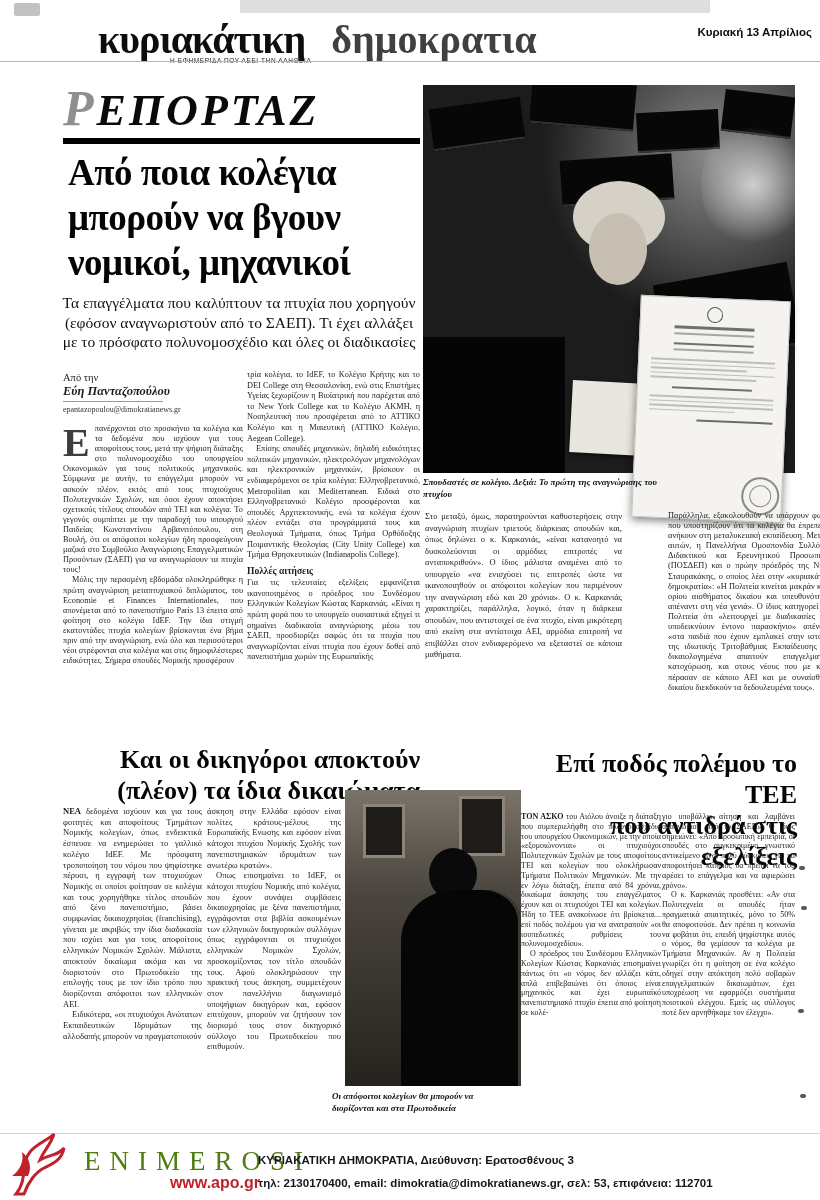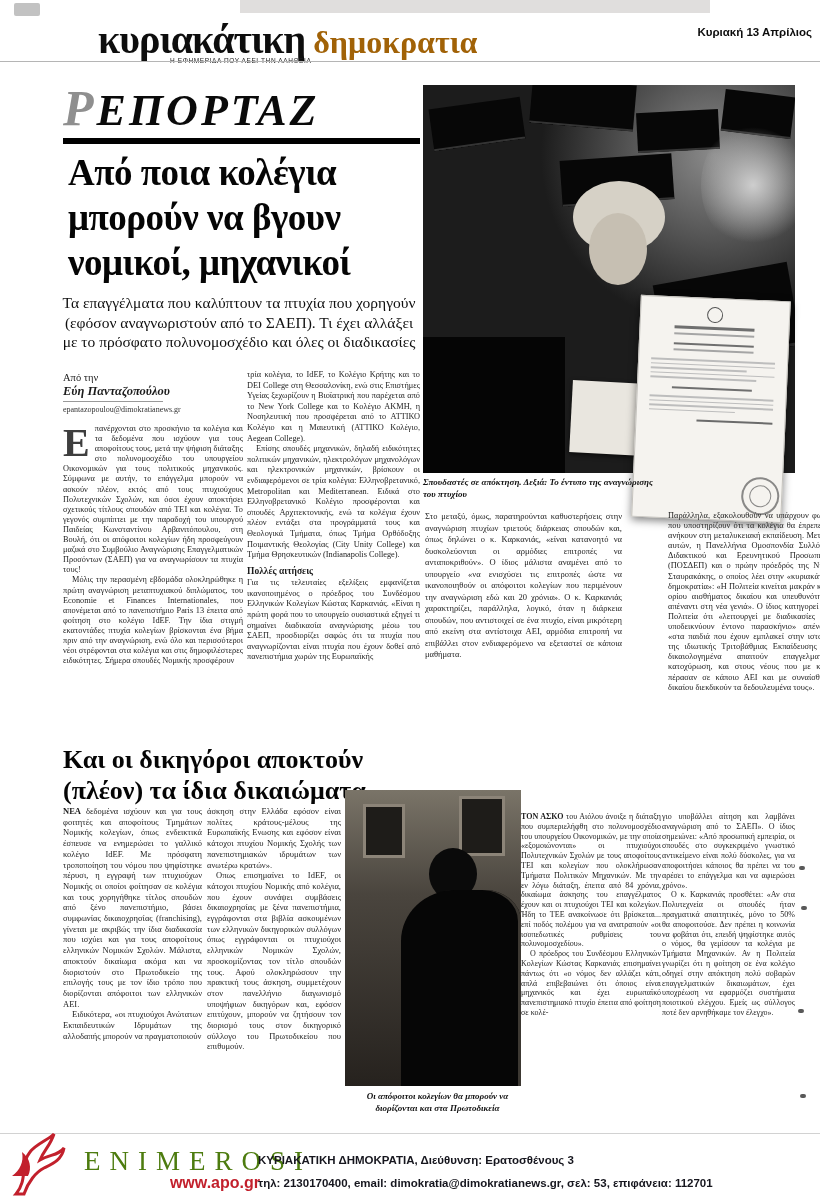--- a/index.html
+++ b/index.html
@@ -8,21 +8,21 @@
   .abs{position:absolute;}
 
   
   .scan-strip{left:240px;top:0;width:470px;height:13px;background:#e0dedd;}
   .scan-blob{left:14px;top:3px;width:26px;height:13px;background:#8f8f8f;opacity:.55;border-radius:2px;}
   .speck{width:6px;height:4px;background:#2f2f2f;border-radius:2px;opacity:.8;}
 
   
   .mast{left:98px;top:16px;width:560px;white-space:nowrap;}
   .mast .main{font-weight:bold;font-size:40px;letter-spacing:-1px;color:#0d0d0d;}
-  .mast .accent{font-size:32px;color:#a16207;font-weight:600;margin-left:8px;}
+  .mast .accent{font-size:40px;color:#404040;font-weight:600;margin-left:26px;}
   .tagline{left:170px;top:57px;font-size:6.5px;letter-spacing:.6px;color:#222;
            font-family:"Liberation Sans", sans-serif;}
   .date{left:640px;top:26px;width:172px;text-align:right;font-size:11.5px;font-weight:bold;
         font-family:"Liberation Sans", sans-serif;color:#0d0d0d;}
   .mastrule{left:0;top:61px;width:820px;height:1px;background:#b5b5b5;}
 
   
   .kicker{left:63px;top:82px;font-weight:bold;font-size:44px;letter-spacing:3px;color:#0a0a0a;line-height:52px;font-style:italic;}
   .kicker .init{color:#8f8f8f;font-size:50px;}
   .kickrule{left:63px;top:138px;width:357px;height:6px;background:#000;}
@@ -65,37 +65,37 @@
   .doc-line.h{background:#6f6f6f;height:2.5px;}
   .doc-line.t{background:#bdbdbd;height:1.5px;margin:3px 12px;}
   .doc-stamp{position:absolute;right:2px;bottom:6px;width:34px;height:34px;border:2px solid #5c5c5c;
              border-radius:50%;opacity:.7;transform:rotate(-14deg);}
   .doc-stamp::after{content:"";position:absolute;left:6px;top:6px;right:6px;bottom:6px;
              border:1px solid #5c5c5c;border-radius:50%;}
   .caption{font-size:9px;font-weight:bold;font-style:italic;line-height:11.5px;color:#111;}
   .cap-main{left:423px;top:477px;width:238px;}
 
   
-  .boxhead{text-align:left;font-weight:bold;font-size:26px;line-height:31px;color:#050505;}
+  .boxhead{text-align:right;font-weight:bold;font-size:26px;line-height:31px;color:#050505;}
   .law-head{left:63px;top:744px;width:357px;}
   .tee-head{left:520px;top:748px;width:277px;}
   .colA{left:63px;top:806px;width:139px;height:342px;font-size:8.5px;line-height:10.7px;}
   .colB{left:207px;top:806px;width:134px;height:342px;font-size:8.5px;line-height:10.7px;}
   .colC{left:521px;top:812px;width:140px;height:278px;font-size:8px;line-height:9.8px;}
   .colD{left:662px;top:812px;width:133px;height:294px;font-size:8px;line-height:9.8px;}
   .lead{font-weight:bold;}
 
   
   .photo-mid{left:345px;top:790px;width:176px;height:296px;overflow:hidden;
       background:linear-gradient(180deg,#7a7468 0%,#4a453e 35%,#26221e 100%);}
   .frame{position:absolute;border:3px solid #8c8478;background:#1e1c19;}
   .sil-head{position:absolute;background:#0a0a0a;border-radius:50%;}
   .sil-body{position:absolute;background:#060606;border-radius:45% 30% 0 0/26% 16% 0 0;
             box-shadow:-3px 0 0 #3c3832 inset;}
-  .cap-mid{left:345px;top:1091px;width:185px;text-align:center;}
+  .cap-mid{left:332px;top:1091px;width:185px;}
 
   
   .footrule{left:0;top:1133px;width:820px;height:1px;background:#d2d2d2;}
   .logo-text{left:84px;top:1146px;font-size:27px;letter-spacing:9px;color:#4d7c0f;}
   .logo-url{left:120px;top:1174px;width:140px;text-align:right;font-size:16px;font-weight:bold;
             color:#c2202c;font-family:"Liberation Sans", sans-serif;}
   .foot1{left:258px;top:1154px;font-size:11.5px;font-weight:bold;color:#16161e;
          font-family:"Liberation Sans", sans-serif;}
   .foot2{left:258px;top:1177px;font-size:11.5px;font-weight:bold;color:#16161e;
          font-family:"Liberation Sans", sans-serif;}
@@ -181,21 +181,21 @@
     <div class="doc-line t" style="margin-right:30px;"></div>
     <div class="doc-line c h" style="margin-top:8px;"></div>
     <div class="doc-line t" style="margin-top:7px;"></div>
     <div class="doc-line t"></div>
     <div class="doc-line t"></div>
     <div class="doc-line t" style="margin-right:50px;"></div>
     <div class="doc-line t" style="margin-left:60px;margin-top:8px;background:#6b6b6b;"></div>
     <div class="doc-stamp"></div>
   </div>
 
-  <div class="abs caption cap-main">Σπουδαστές σε απόκτηση. Δεξιά: Το έντυπο της αναγνώρισης του πτυχίου</div>
+  <div class="abs caption cap-main">Σπουδαστές σε κολέγιο. Δεξιά: Το πρώτη της αναγνώρισης του πτυχίου</div>
   <div class="abs bodycol col3">
     <p>Στο μεταξύ, όμως, παρατηρούνται καθυστερήσεις στην αναγνώριση πτυχίων τριετούς διάρκειας σπουδών και, όπως δηλώνει ο κ. Καρκανιάς, «είναι κατανοητό να δυσκολεύονται οι αρμόδιες επιτροπές να ανταποκριθούν». Ο ίδιος μάλιστα αναμένει από το υπουργείο «να ενισχύσει τις επιτροπές ώστε να ικανοποιηθούν οι απόφοιτοι κολεγίων που περιμένουν την αναγνώριση εδώ και 20 χρόνια». Ο κ. Καρκανιάς χαρακτηρίζει, παράλληλα, λογικό, όταν η διάρκεια σπουδών, που αντιστοιχεί σε ένα πτυχίο, είναι μικρότερη από εκείνη στα αντίστοιχα ΑΕΙ, αρμόδια επιτροπή να επιβάλλει στον ενδιαφερόμενο να εξεταστεί σε κάποια μαθήματα.</p>
   </div>
   <div class="abs bodycol col4">
     <p>Παράλληλα, εξακολουθούν να υπάρχουν φωνές που υποστηρίζουν ότι τα κολέγια θα έπρεπε να ανήκουν στη μεταλυκειακή εκπαίδευση. Μεταξύ αυτών, η Πανελλήνια Ομοσπονδία Συλλόγων Διδακτικού και Ερευνητικού Προσωπικού (ΠΟΣΔΕΠ) και ο πρώην πρόεδρός της Νίκος Σταυρακάκης, ο οποίος λέει στην «κυριακάτικη δημοκρατία»: «Η Πολιτεία κινείται μακράν κάθε ορίου αισθήματος δικαίου και υπευθυνότητας απέναντι στη νέα γενιά». Ο ίδιος κατηγορεί την Πολιτεία ότι «λειτουργεί με διαδικασίες που υποδεικνύουν έντονο παρασκήνιο» απέναντι «στα παιδιά που έχουν εμπλακεί στην ιστορία της ιδιωτικής Τριτοβάθμιας Εκπαίδευσης και δικαιολογημένα απαιτούν επαγγελματική κατοχύρωση, και στους νέους που με κόπο πέρασαν σε κάποιο ΑΕΙ και με συναίσθημα δικαίου διεκδικούν τα δεδουλευμένα τους».</p>
   </div>
 
   <div class="abs boxhead law-head">
     <div>Και οι δικηγόροι αποκτούν</div>
     <div>(πλέον) τα ίδια δικαιώματα</div>
@@ -210,20 +210,24 @@
   </div>
 
   <div class="abs photo-mid">
     <div class="frame" style="left:18px;top:14px;width:36px;height:48px;"></div>
     <div class="frame" style="left:114px;top:6px;width:40px;height:54px;"></div>
     <div class="sil-head" style="left:84px;top:58px;width:48px;height:52px;"></div>
     <div class="sil-body" style="left:56px;top:100px;width:120px;height:196px;"></div>
   </div>
   <div class="abs caption cap-mid">Οι απόφοιτοι κολεγίων θα μπορούν να διορίζονται και στα Πρωτοδικεία</div>
 
+  <div class="abs boxhead tee-head">
+    <div>Επί ποδός πολέμου το ΤΕΕ</div>
+    <div>που αντιδρά στις εξελίξεις</div>
+  </div>
   <div class="abs bodycol colC">
     <p><span class="lead">ΤΟΝ ΑΣΚΟ</span> <span>του Αιόλου άνοιξε η διάταξη που συμπεριελήφθη στο πολυνομοσχέδιο του υπουργείου Οικονομικών, με την οποία «εξομοιώνονται» οι πτυχιούχοι Πολυτεχνικών Σχολών με τους αποφοίτους ΤΕΙ και κολεγίων που ολοκλήρωσαν Τμήματα Πολιτικών Μηχανικών. Με την εν λόγω διάταξη, έπειτα από 84 χρόνια, δικαίωμα άσκησης του επαγγέλματος έχουν και οι πτυχιούχοι ΤΕΙ και κολεγίων. Ήδη το ΤΕΕ ανακοίνωσε ότι βρίσκεται... επί ποδός πολέμου για να ανατραπούν «οι ισοπεδωτικές ρυθμίσεις του πολυνομοσχεδίου».</span></p>
     <p>Ο πρόεδρος του Συνδέσμου Ελληνικών Κολεγίων Κώστας Καρκανιάς επισημαίνει πάντως ότι «ο νόμος δεν αλλάζει κάτι, απλά επιβεβαιώνει ότι όποιος είναι μηχανικός και έχει ευρωπαϊκό πανεπιστημιακό πτυχίο έπειτα από φοίτηση σε κολέ-</p>
   </div>
   <div class="abs bodycol colD">
     <p>γιο υποβάλλει αίτηση και λαμβάνει αναγνώριση από το ΣΑΕΠ». Ο ίδιος σημειώνει: «Από προσωπική εμπειρία, οι σπουδές στο συγκεκριμένο γνωστικό αντικείμενο είναι πολύ δύσκολες, για να αποφοιτήσει κάποιος θα πρέπει να του αρέσει το επάγγελμα και να αφιερώσει χρόνο».</p>
     <p>Ο κ. Καρκανιάς προσθέτει: «Αν στα Πολυτεχνεία οι σπουδές ήταν πραγματικά απαιτητικές, μόνο το 50% θα αποφοιτούσε. Δεν πρέπει η κοινωνία να φοβάται ότι, επειδή ψηφίστηκε αυτός ο νόμος, θα γεμίσουν τα κολέγια με Τμήματα Μηχανικών. Αν η Πολιτεία γνωρίζει ότι η φοίτηση σε ένα κολέγιο οδηγεί στην απόκτηση πολύ σοβαρών επαγγελματικών δικαιωμάτων, έχει υποχρέωση να εφαρμόζει συστήματα ποιοτικού ελέγχου. Εμείς ως σύλλογος ποτέ δεν αρνηθήκαμε τον έλεγχο».</p>
   </div>
 
   <div class="abs footrule"></div>

